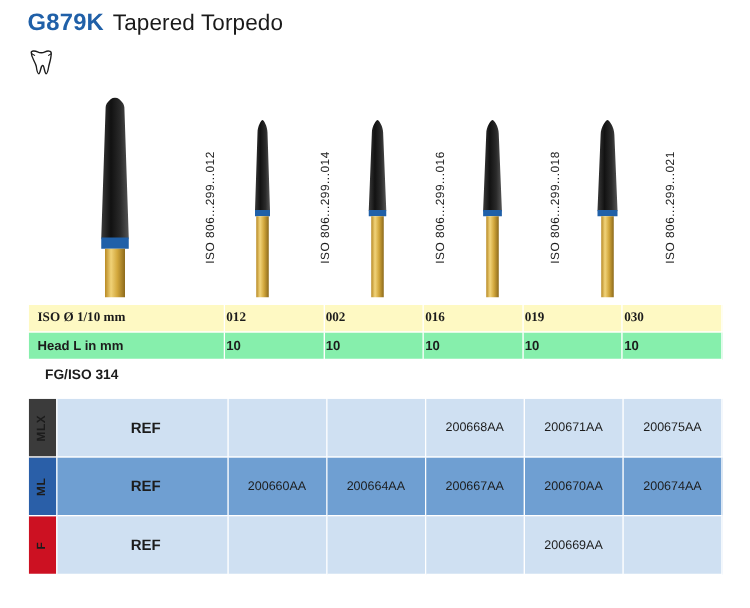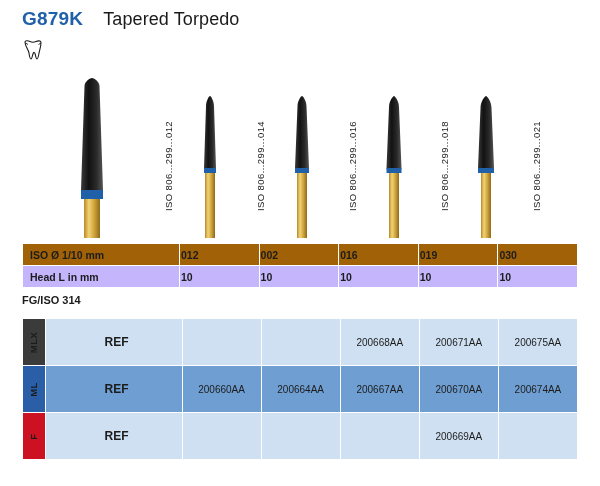--- a/index.html
+++ b/index.html
@@ -21,21 +21,21 @@
     height: 486px;
   }
 
   
   .title-row {
     position: absolute;
     left: 22px;
     top: 8px;
     display: flex;
     align-items: baseline;
-    gap: 20px;
+    gap: 7px;
   }
   .title-code {
     font-size: 19px;
     font-weight: bold;
     color: #2060a8;
     letter-spacing: 0.2px;
   }
   .title-name {
     font-size: 18px;
     font-weight: normal;
@@ -89,27 +89,27 @@
     border: 1px solid #ffffff;
     height: 19px;
     font-weight: bold;
     color: #1c1c1c;
   }
   .spec-table td.label {
     text-align: left;
     padding-left: 7px;
     width: 148px;
   }
-  .spec-row-a td { background: #a16207; }
-  .spec-row-b td { background: #c4b5fd; }
+  .spec-row-a td { background: #fef9c3; font-family: Liberation Serif, serif; }
+  .spec-row-b td { background: #86efac; }
 
   
   .fg-caption {
     position: absolute;
-    left: 22px;
+    left: 36px;
     top: 294px;
     font-size: 11px;
     font-weight: bold;
     color: #1c1c1c;
   }
 
   
   .ref-table {
     position: absolute;
     left: 22px;

